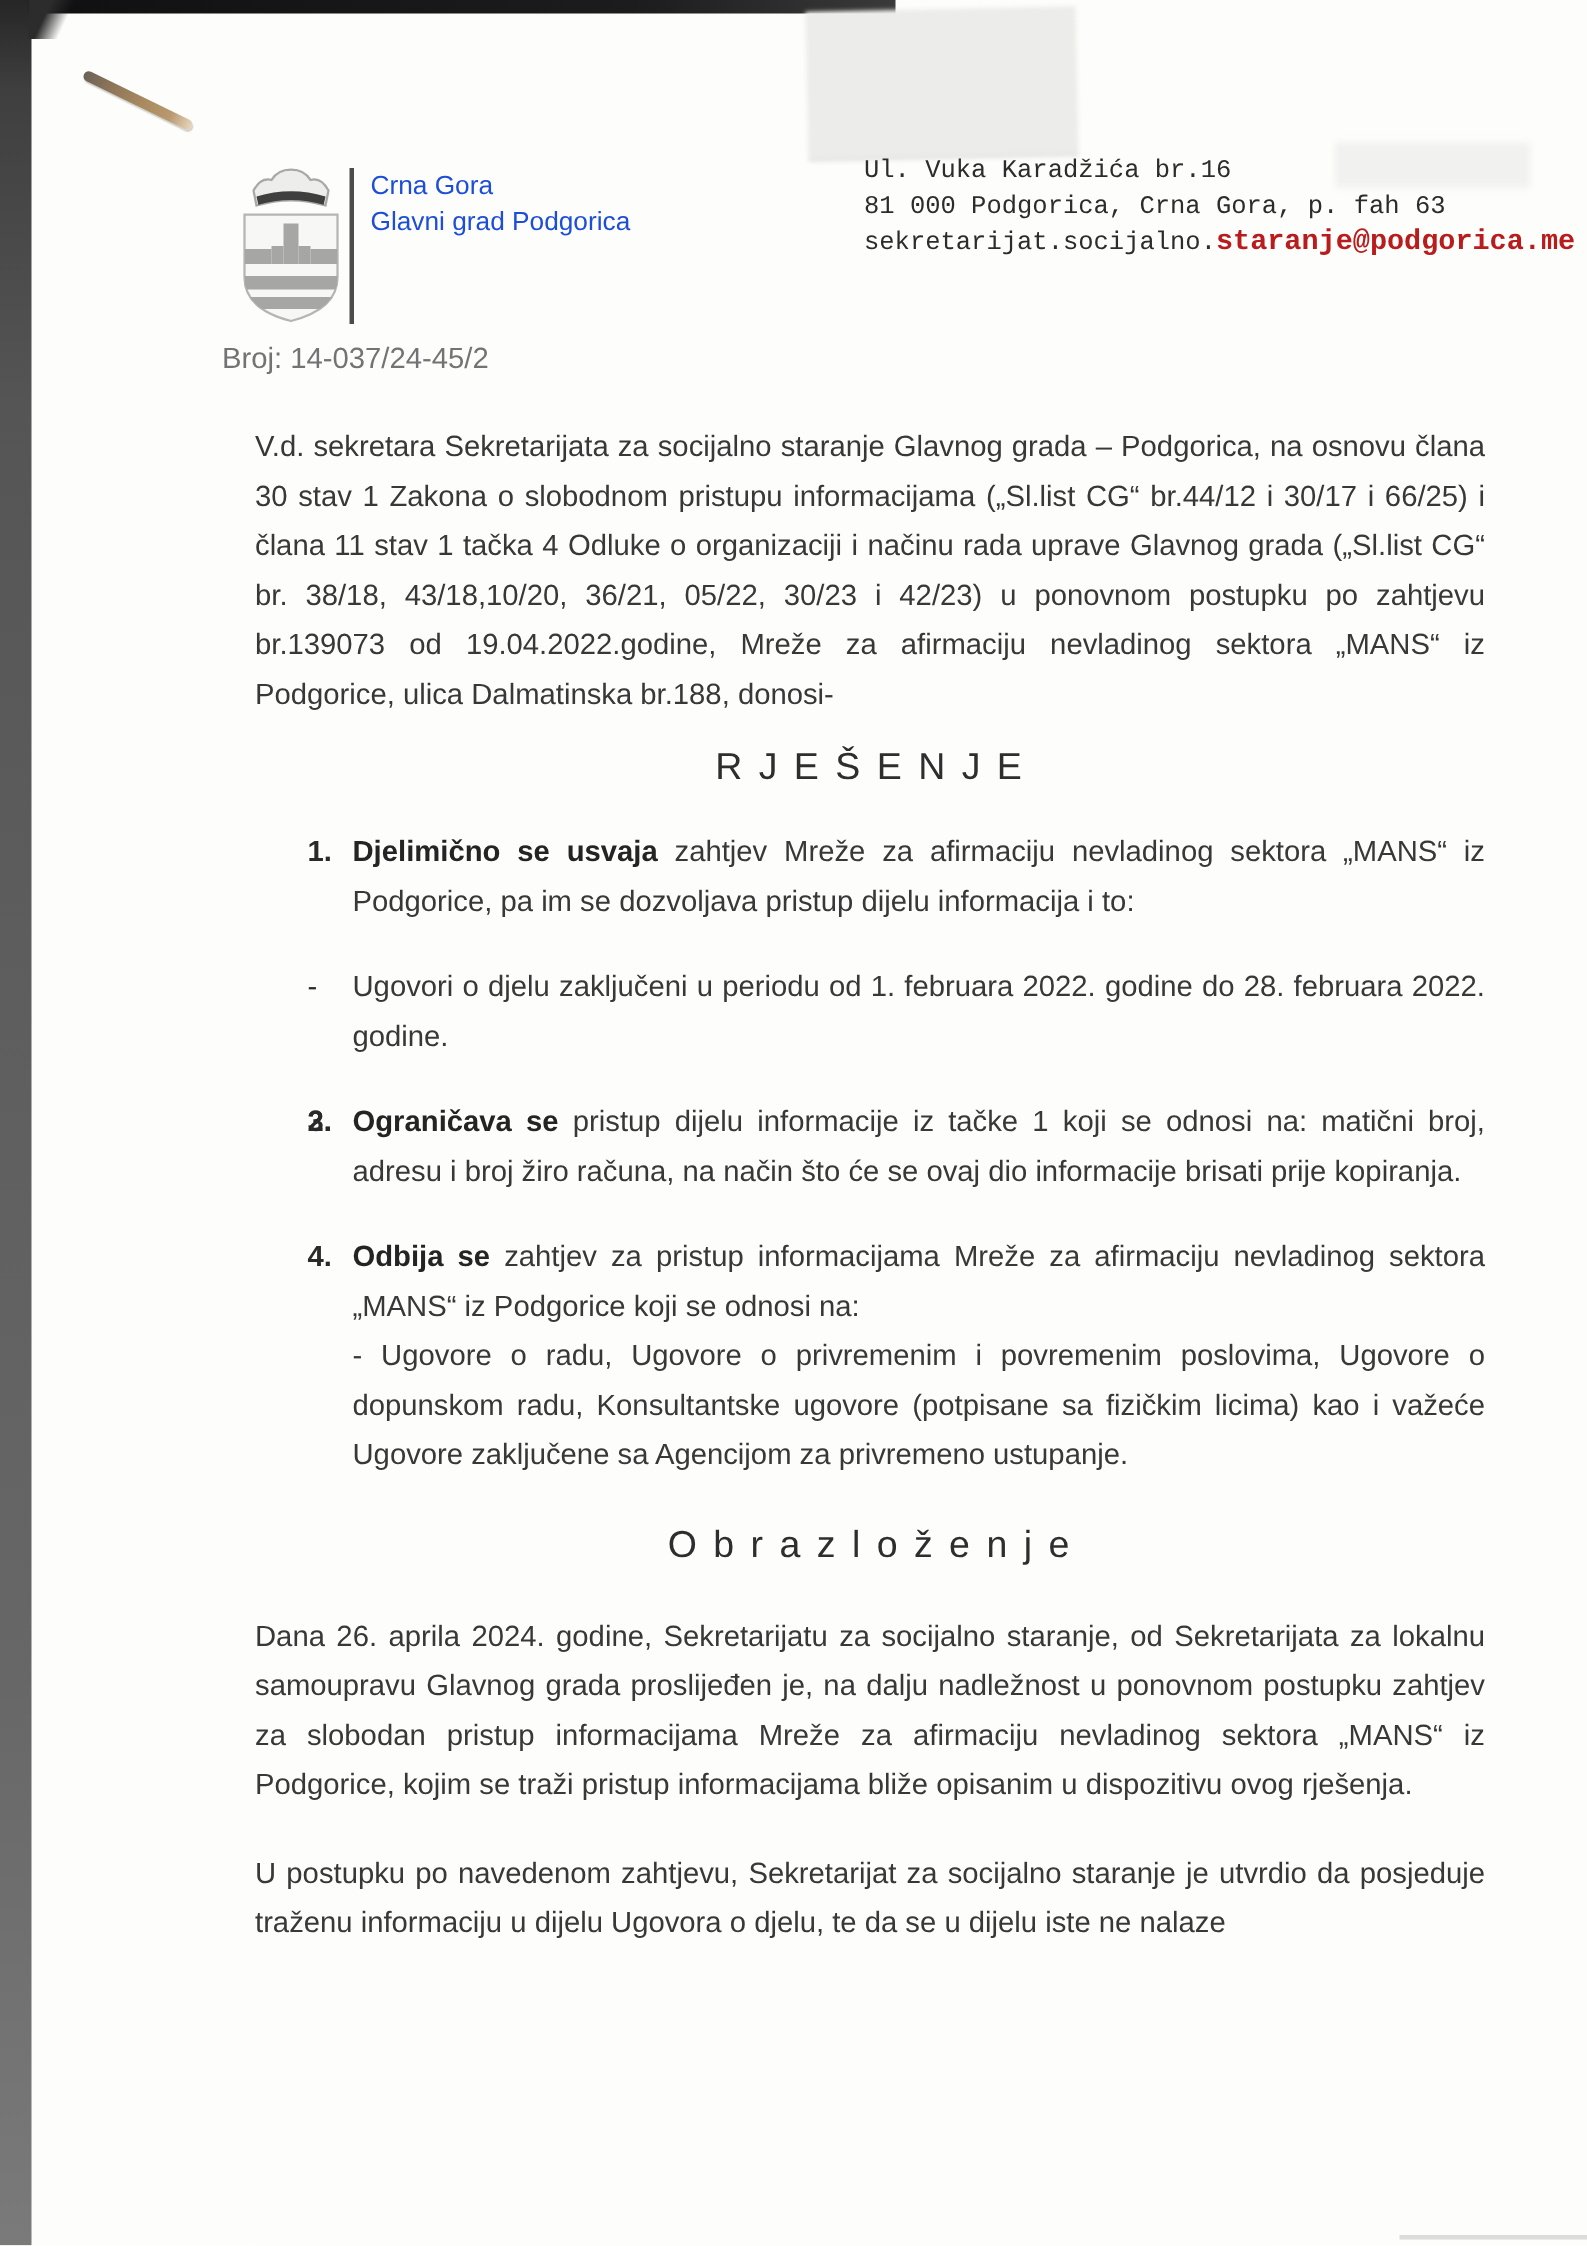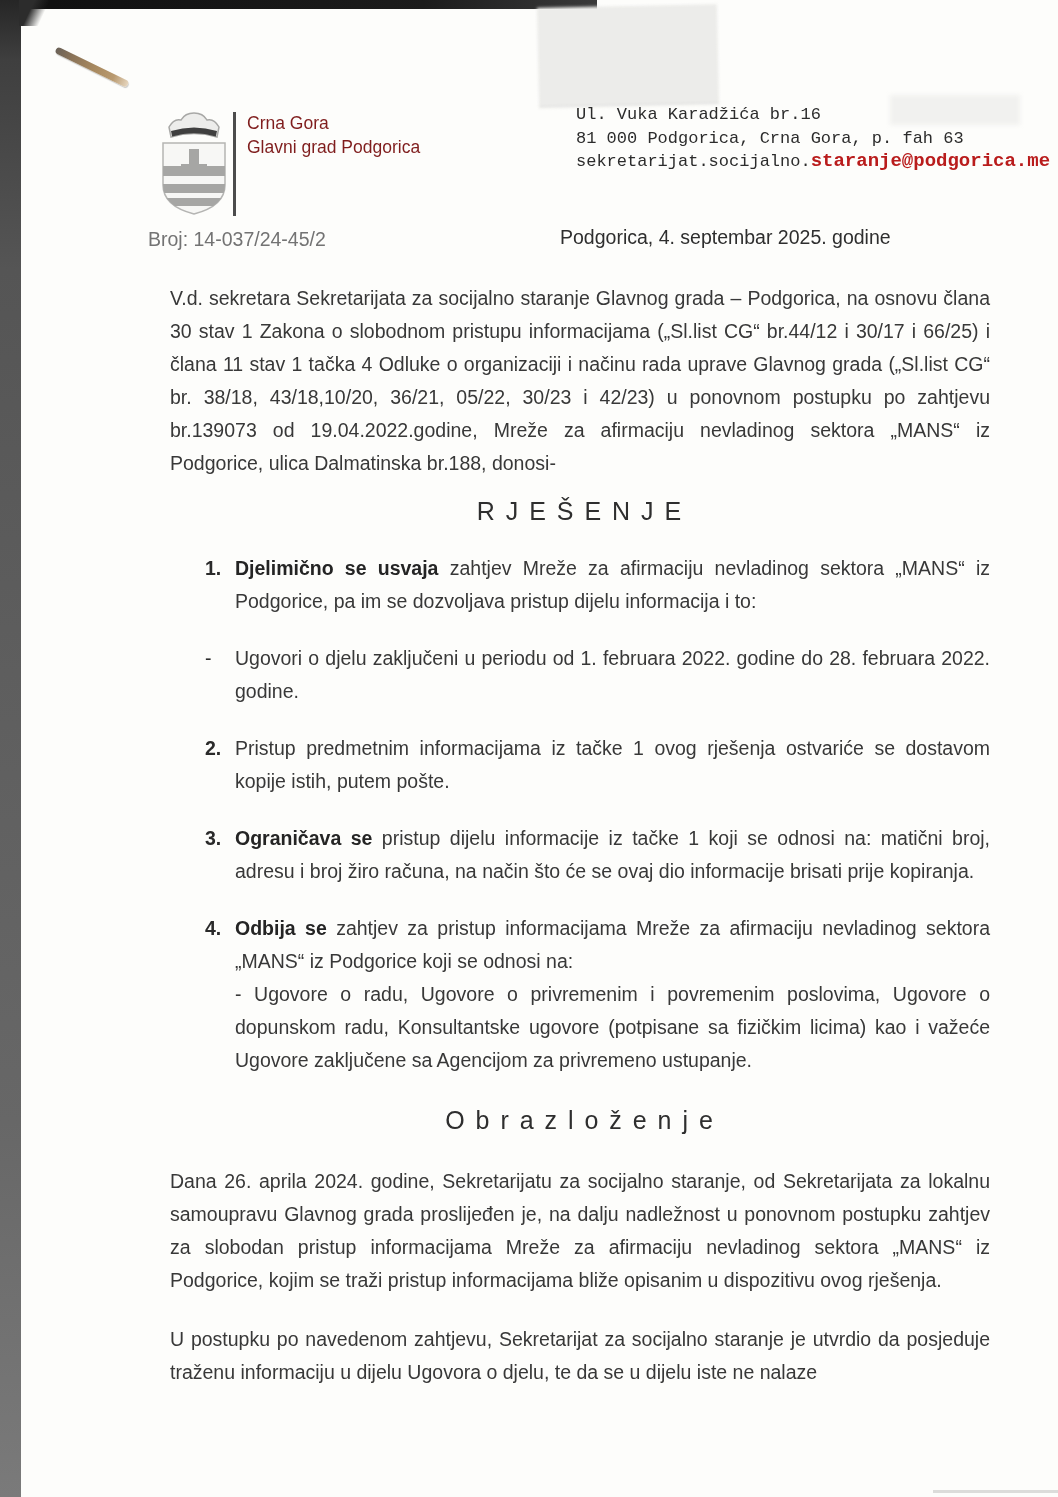--- a/index.html
+++ b/index.html
@@ -40,21 +40,21 @@
     border-radius:4px;
     background:linear-gradient(90deg,#6b6258 0%,#8a7358 22%,#a98a60 55%,#b99a70 80%,#e6d6bf 100%);
     box-shadow:1px 1px 1px rgba(0,0,0,0.2);
   }
   .bottom-line {
     position:absolute; right:0; bottom:4px; width:125px; height:3px; background:#dcdcda;
   }
   
   .logo { position:absolute; left:146px; top:104px; width:96px; height:116px; }
   .hdr-divider { position:absolute; left:233px; top:112px; width:3px; height:104px; background:#4c4c4c; }
-  .org-block { position:absolute; left:247px; top:111px; font-size:17.5px; line-height:24px; color:#7f1d1d; }
+  .org-block { position:absolute; left:247px; top:111px; font-size:17.5px; line-height:24px; color:#1d4ed8; }
   .org-block .dept { letter-spacing:0.2px; }
   .addr-block { position:absolute; left:576px; top:103px; font-size:17px; line-height:23.5px; color:#2c2c2c;font-family:Liberation Mono, monospace; }
   .addr-block .email { font-size:17px; }
   .addr-block .email b { font-size:19px; font-weight:bold; color:#b91c1c; }
   
   .ref-number { position:absolute; left:148px; top:228px; font-size:19.5px; color:#737373; }
   .place-date { position:absolute; left:560px; top:226px; font-size:19.5px; color:#2e2e2e; }
   
   .body { position:absolute; left:170px; top:282px; width:820px; font-size:19.5px; line-height:33px; text-align:justify; color:#383838; }
   .body p { margin:0; }
@@ -112,41 +112,39 @@
     <div>Glavni grad Podgorica</div>
   </div>
 
   <div class="addr-block">
     <div>Ul. Vuka Karadžića br.16</div>
     <div>81 000  Podgorica, Crna Gora, p. fah 63</div>
     <div class="email"><span>sekretarijat.socijalno.</span><b>staranje@podgorica.me</b></div>
   </div>
 
   <div class="ref-number">Broj: 14-037/24-45/2</div>
-  <div class="place-date">Podgorica,  4. septembar 2025. godine</div>
 
   <div class="body">
 
     <p>V.d. sekretara Sekretarijata za socijalno staranje Glavnog grada – Podgorica, na osnovu člana 30 stav 1 Zakona o slobodnom pristupu informacijama („Sl.list  CG“ br.44/12 i 30/17 i 66/25) i člana 11 stav 1 tačka 4 Odluke o organizaciji i načinu rada uprave Glavnog grada („Sl.list  CG“ br. 38/18, 43/18,10/20, 36/21, 05/22, 30/23 i 42/23) u ponovnom postupku po zahtjevu br.139073 od 19.04.2022.godine, Mreže za afirmaciju nevladinog sektora „MANS“ iz Podgorice, ulica Dalmatinska br.188, donosi-</p>
 
     <h2 class="center-head">R J E Š E N J E</h2>
 
     <div class="item">
       <span class="num">1.</span>
       <b>Djelimično se usvaja</b><span> zahtjev Mreže za afirmaciju nevladinog sektora „MANS“ iz Podgorice, pa im se dozvoljava pristup dijelu informacija i to:</span>
     </div>
 
     <div class="item">
       <span class="num plain">-</span>
       <span>Ugovori o djelu zaključeni u periodu od 1. februara 2022. godine do 28. februara 2022. godine.</span>
     </div>
 
     <div class="item">
       <span class="num">2.</span>
-      <span>Pristup predmetnim informacijama iz tačke 1 ovog rješenja ostvariće se dostavom kopije istih, putem pošte.</span>
     </div>
 
     <div class="item">
       <span class="num">3.</span>
       <b>Ograničava se</b><span> pristup dijelu informacije iz tačke 1 koji se odnosi na: matični broj, adresu i broj žiro računa, na način što će se ovaj dio informacije brisati prije kopiranja.</span>
     </div>
 
     <div class="item">
       <span class="num">4.</span>
       <b>Odbija se</b><span> zahtjev za pristup informacijama Mreže za afirmaciju nevladinog sektora „MANS“ iz Podgorice koji se odnosi na:</span>

